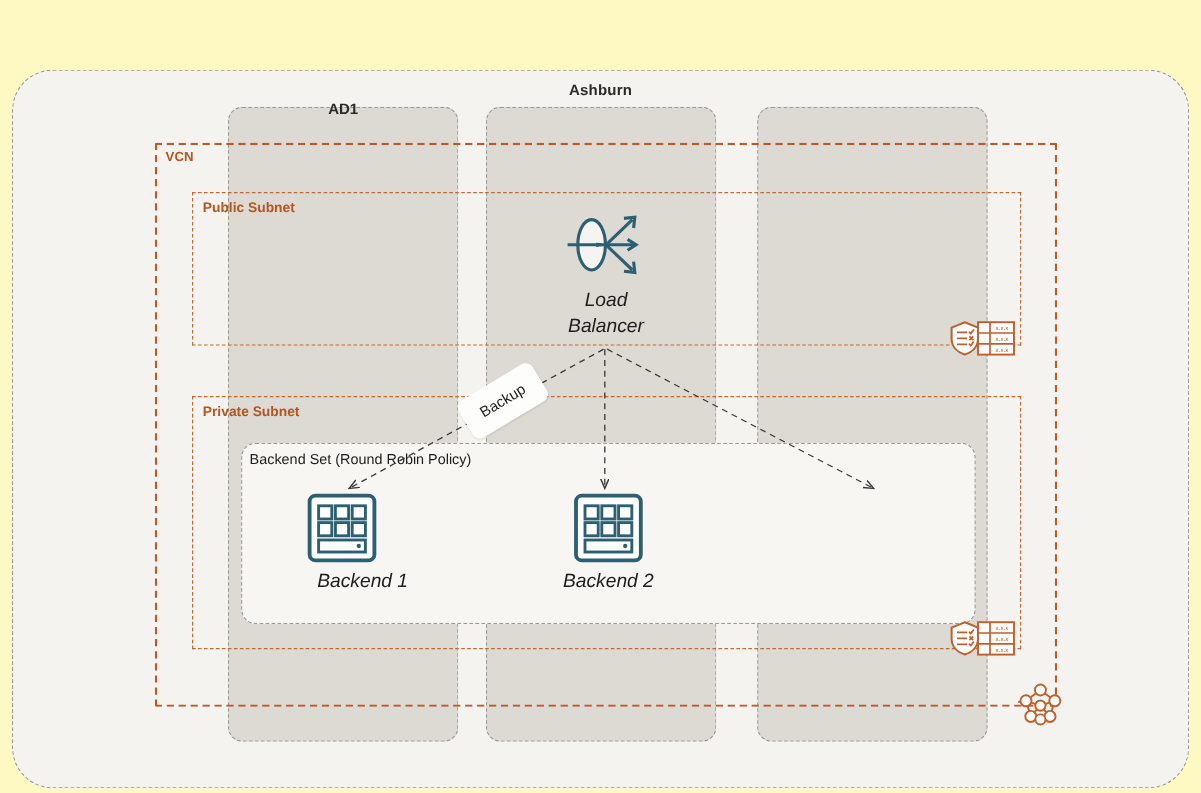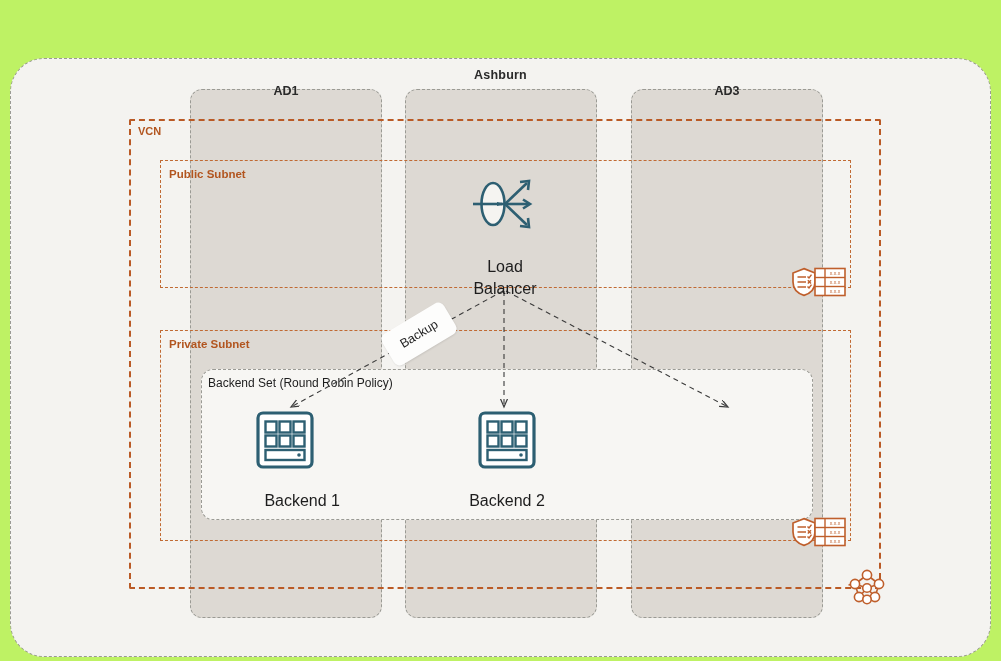--- a/index.html
+++ b/index.html
@@ -1,17 +1,17 @@
 <!DOCTYPE html>
 <html><head>
 <meta charset="utf-8">
 <style>
   html,body{margin:0;padding:0;background:#ffffff;}
   body{font-family:"Liberation Sans", sans-serif;}
-  #canvas{position:relative;width:1001px;height:661px;background:#bef264;overflow:hidden;}
+  #canvas{position:relative;width:1001px;height:661px;background:#fef9c3;overflow:hidden;}
 
   
   .region{
     position:absolute;left:10px;top:58px;width:981px;height:599px;
     border:1.4px dashed #9a9a94;border-radius:34px;background:#f4f3f0;
     box-sizing:border-box;
   }
   .region-title{
     position:absolute;left:0;top:68px;width:1001px;text-align:center;
     font-size:12.5px;font-weight:bold;color:#2a2a2a;letter-spacing:.2px;
@@ -60,21 +60,21 @@
     background:#f7f6f3;border:1.2px dashed #9a9a94;border-radius:12px;
     box-sizing:border-box;
   }
   .backend-set-label{
     position:absolute;left:208px;top:376px;font-size:12px;color:#1d1d1d;
   }
 
   
   .node{position:absolute;text-align:center;}
   .node .label{
-    font-size:16px;color:#1d1d1d;line-height:21px;margin-top:20px;white-space:nowrap;
+    font-size:16px;color:#1d1d1d;line-height:21px;margin-top:4px;white-space:nowrap;font-style:italic;
   }
   #lb-node{left:440px;top:174px;width:130px;}
   #lb-node .label{line-height:22px;white-space:normal;}
   #be1{left:230px;top:410px;width:110px;text-align:right;}
   #be2{left:452px;top:410px;width:110px;}
   #be3{left:677px;top:410px;width:110px;}
 
   .icon-wrap{display:flex;justify-content:center;align-items:center;}
 
   
@@ -101,21 +101,20 @@
 
 <div id="canvas">
 
   <div class="region"></div>
   <div class="region-title">Ashburn</div>
 
   <div class="ad-col" id="ad1"></div>
   <div class="ad-col" id="ad2"></div>
   <div class="ad-col" id="ad3"></div>
   <div class="ad-title" id="ad1t">AD1</div>
-  <div class="ad-title" id="ad3t">AD3</div>
 
   <div class="vcn"></div>
   <div class="vcn-label">VCN</div>
 
   <div class="subnet" id="pub-subnet"></div>
   <div class="subnet-label" id="pub-label">Public Subnet</div>
   <div class="subnet" id="priv-subnet"></div>
   <div class="subnet-label" id="priv-label">Private Subnet</div>
 
   <div class="backend-set"></div>

